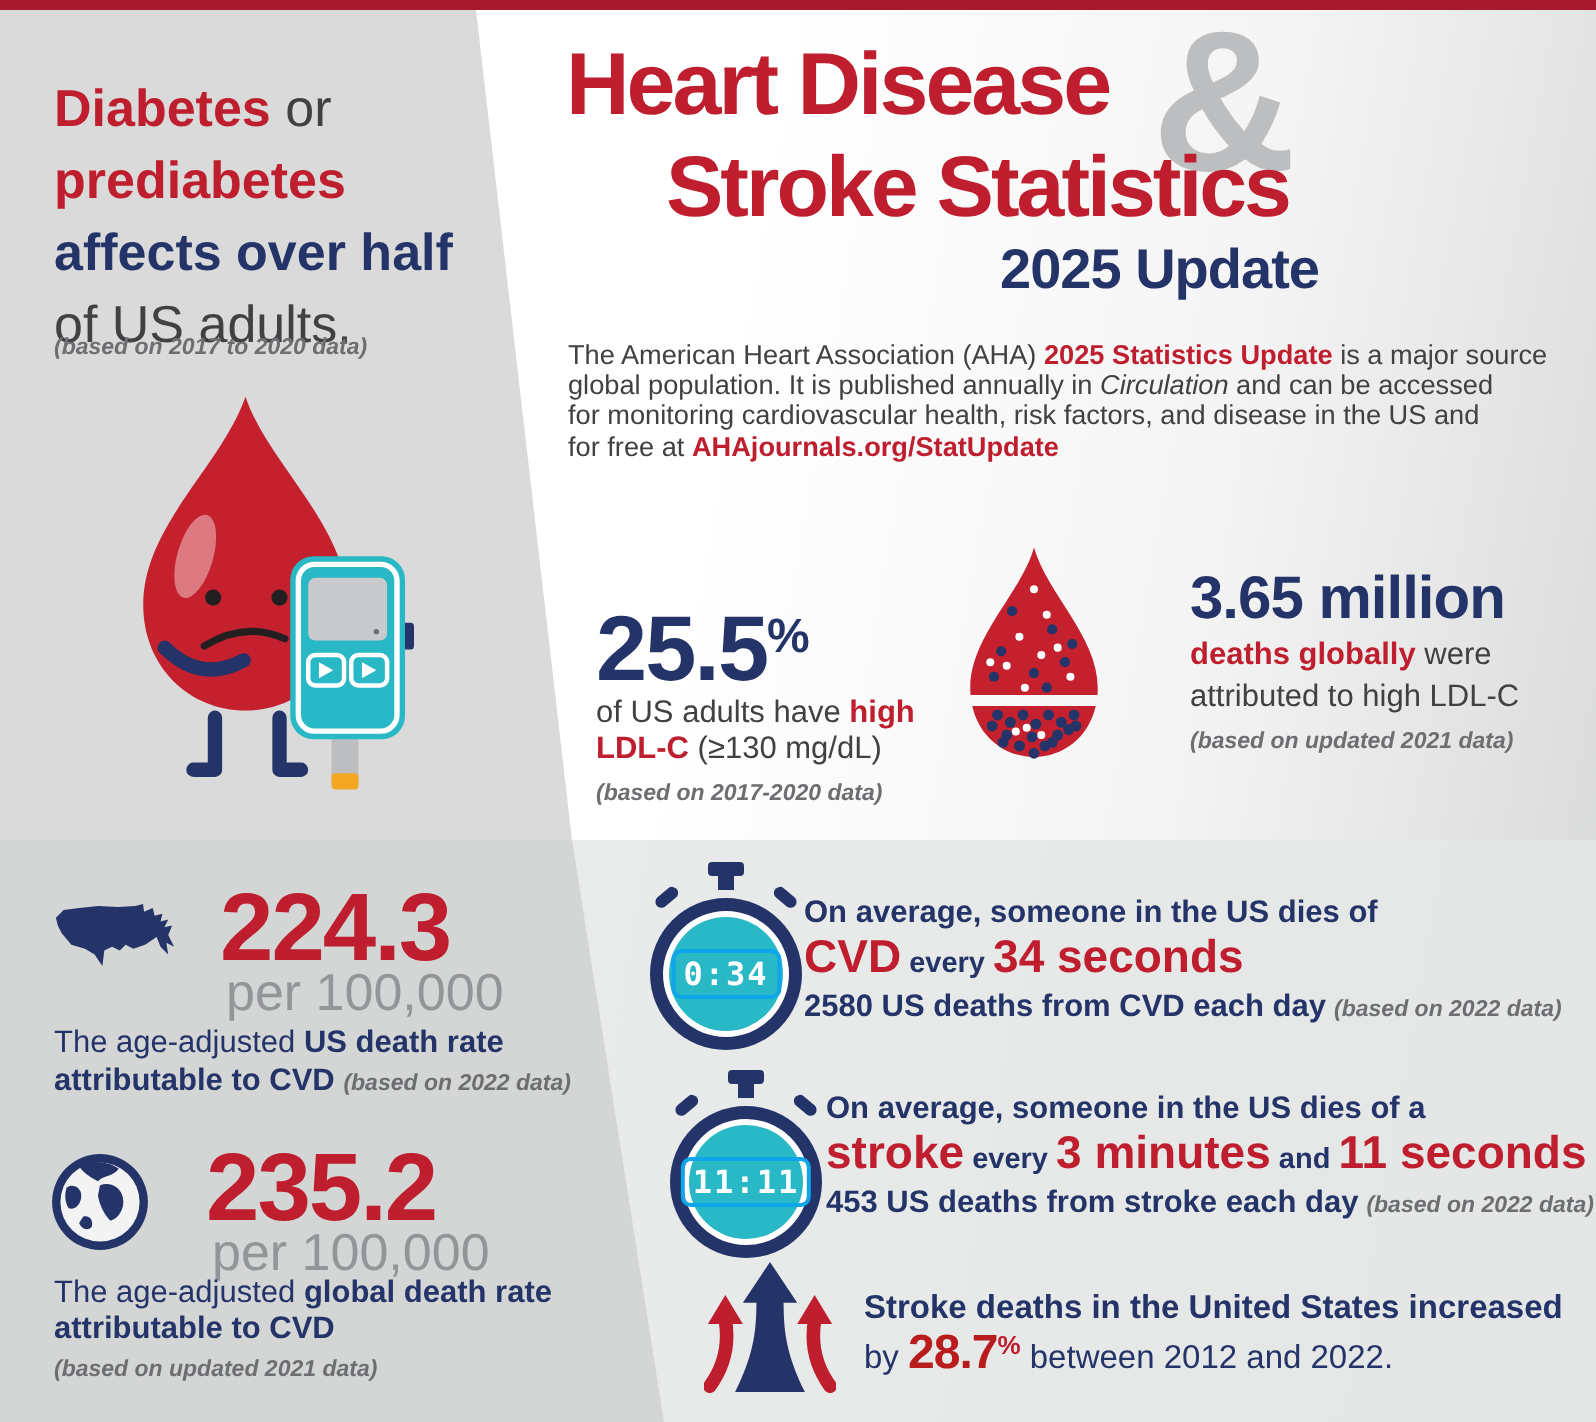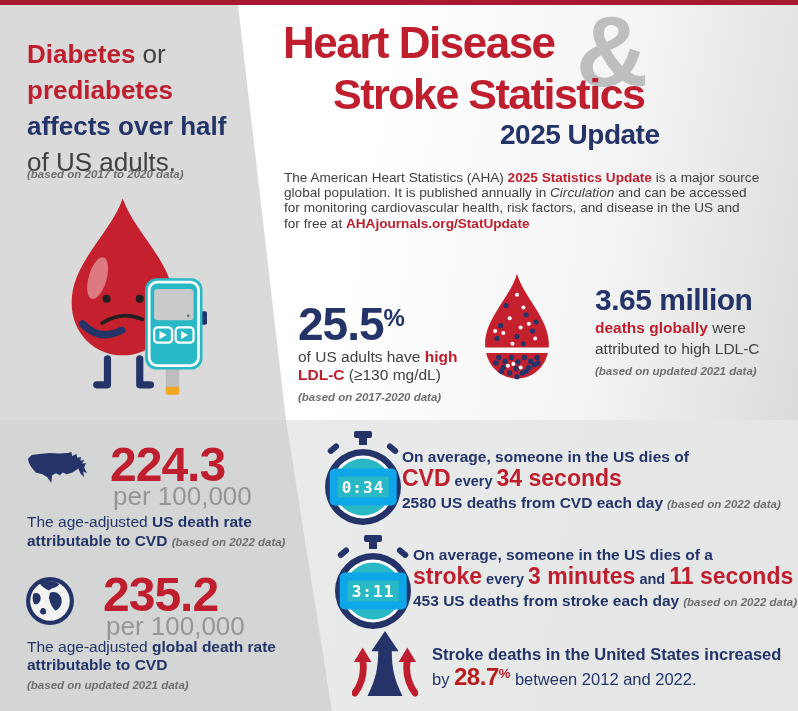--- a/index.html
+++ b/index.html
@@ -64,21 +64,21 @@
   #globe-icon{left:25px;top:576px;width:50px;height:50px;}
   #gl-value{left:103px;top:567px;font-size:48px;letter-spacing:-1px;}
   #gl-per{left:106px;top:611px;font-size:26px;color:#939598;}
   #gl-lines{left:27px;top:638px;font-size:15.5px;line-height:18px;color:#243469;}
   #gl-lines .c{font-size:11.5px;margin-top:2px;}
 
   
   .stopwatch{width:86px;height:94px;}
   #timer1{left:320px;top:431px;} #timer2{left:330px;top:535px;}
   .lcd{position:absolute;left:43px;top:56px;transform:translate(-50%,-50%);
-    border:8px solid #0ea5e9;border-radius:5px;padding:1px 4px;color:#fff;
+    border:2px solid #0ea5e9;border-radius:5px;padding:1px 4px;color:#fff;
     font-family:"DejaVu Sans Mono",monospace;font-weight:bold;font-size:16px;letter-spacing:1px;}
   #t1{left:402px;top:448px;} #t2{left:413px;top:546px;}
   .trow-l1{font-size:15.5px;line-height:18px;font-weight:bold;color:#243469;}
   .trow-l2{line-height:25px;}
   .trow-l2 .big{font-size:23px;font-weight:bold;color:#be1e2d;}
   .trow-l2 .sm{font-size:14.5px;font-weight:bold;color:#243469;}
   .trow-l3{font-size:15.5px;line-height:17px;font-weight:bold;color:#243469;}
   .trow-l3 .c{font-size:11.5px;margin-left:4px;}
 
   
@@ -131,21 +131,21 @@
       <path d="M146,154 L146,163 L154,158.5 Z" fill="#fff"></path>
     </g>
   </svg>
 
   <div class="abs nw" id="title-amp">&amp;</div>
   <div class="abs nw red" id="title-l1">Heart Disease</div>
   <div class="abs nw red" id="title-l2">Stroke Statistics</div>
   <div class="abs nw navy" id="title-l3">2025 Update</div>
 
   <div class="abs" id="intro">
-    <div class="nw"><span>The American Heart Statistics (AHA) </span><span class="red b">2025 Statistics Update</span><span> is a major source</span></div>
+    <div class="nw"><span>The American Heart Association (AHA) </span><span class="red b">2025 Statistics Update</span><span> is a major source</span></div>
     <div class="nw"><span>global population. It is published annually in </span><span class="it">Circulation</span><span> and can be accessed</span></div>
     <div class="nw">for monitoring cardiovascular health, risk factors, and disease in the US and</div>
     <div class="nw"><span>for free at </span><span class="red b">AHAjournals.org/StatUpdate</span></div>
   </div>
 
   <div class="abs nw" id="ldl-us">
     <div><span class="big navy b">25.5</span><span class="pct navy b">%</span></div>
     <div class="line dark"><span>of US adults have </span><span class="red b">high</span></div>
     <div class="line dark"><span class="red b">LDL-C</span><span> (≥130 mg/dL)</span></div>
     <div class="c cap">(based on 2017-2020 data)</div>
@@ -274,21 +274,21 @@
       <g fill="#243469">
         <rect x="34" y="0" width="18" height="7" rx="2"></rect>
         <rect x="39" y="6" width="8" height="8"></rect>
         <rect x="7" y="15" width="13" height="6" rx="3" transform="rotate(-40 13 18)"></rect>
         <rect x="66" y="15" width="13" height="6" rx="3" transform="rotate(40 73 18)"></rect>
         <circle cx="43" cy="56" r="38"></circle>
       </g>
       <circle cx="43" cy="56" r="31.5" fill="#ffffff"></circle>
       <circle cx="43" cy="56" r="28.5" fill="#29b8c5"></circle>
     </svg>
-    <div class="lcd nw">3:11</div>
+    <div class="lcd nw">11:11</div>
   </div>
   <div class="abs nw" id="t2">
     <div class="trow-l1">On average, someone in the US dies of a</div>
     <div class="trow-l2"><span class="big">stroke</span><span class="sm"> every </span><span class="big">3 minutes</span><span class="sm"> and </span><span class="big">11 seconds</span></div>
     <div class="trow-l3"><span>453 US deaths from stroke each day</span><span class="c cap">(based on 2022 data)</span></div>
   </div>
 
   <svg class="abs" id="arrows-icon" viewBox="0 0 68 72">
     <polygon points="11,20 2,35 20,35" fill="#be1e2d"></polygon>
     <path d="M11,33 C13,45 11,56 3,67" stroke="#be1e2d" stroke-width="7" fill="none" stroke-linecap="round"></path>

